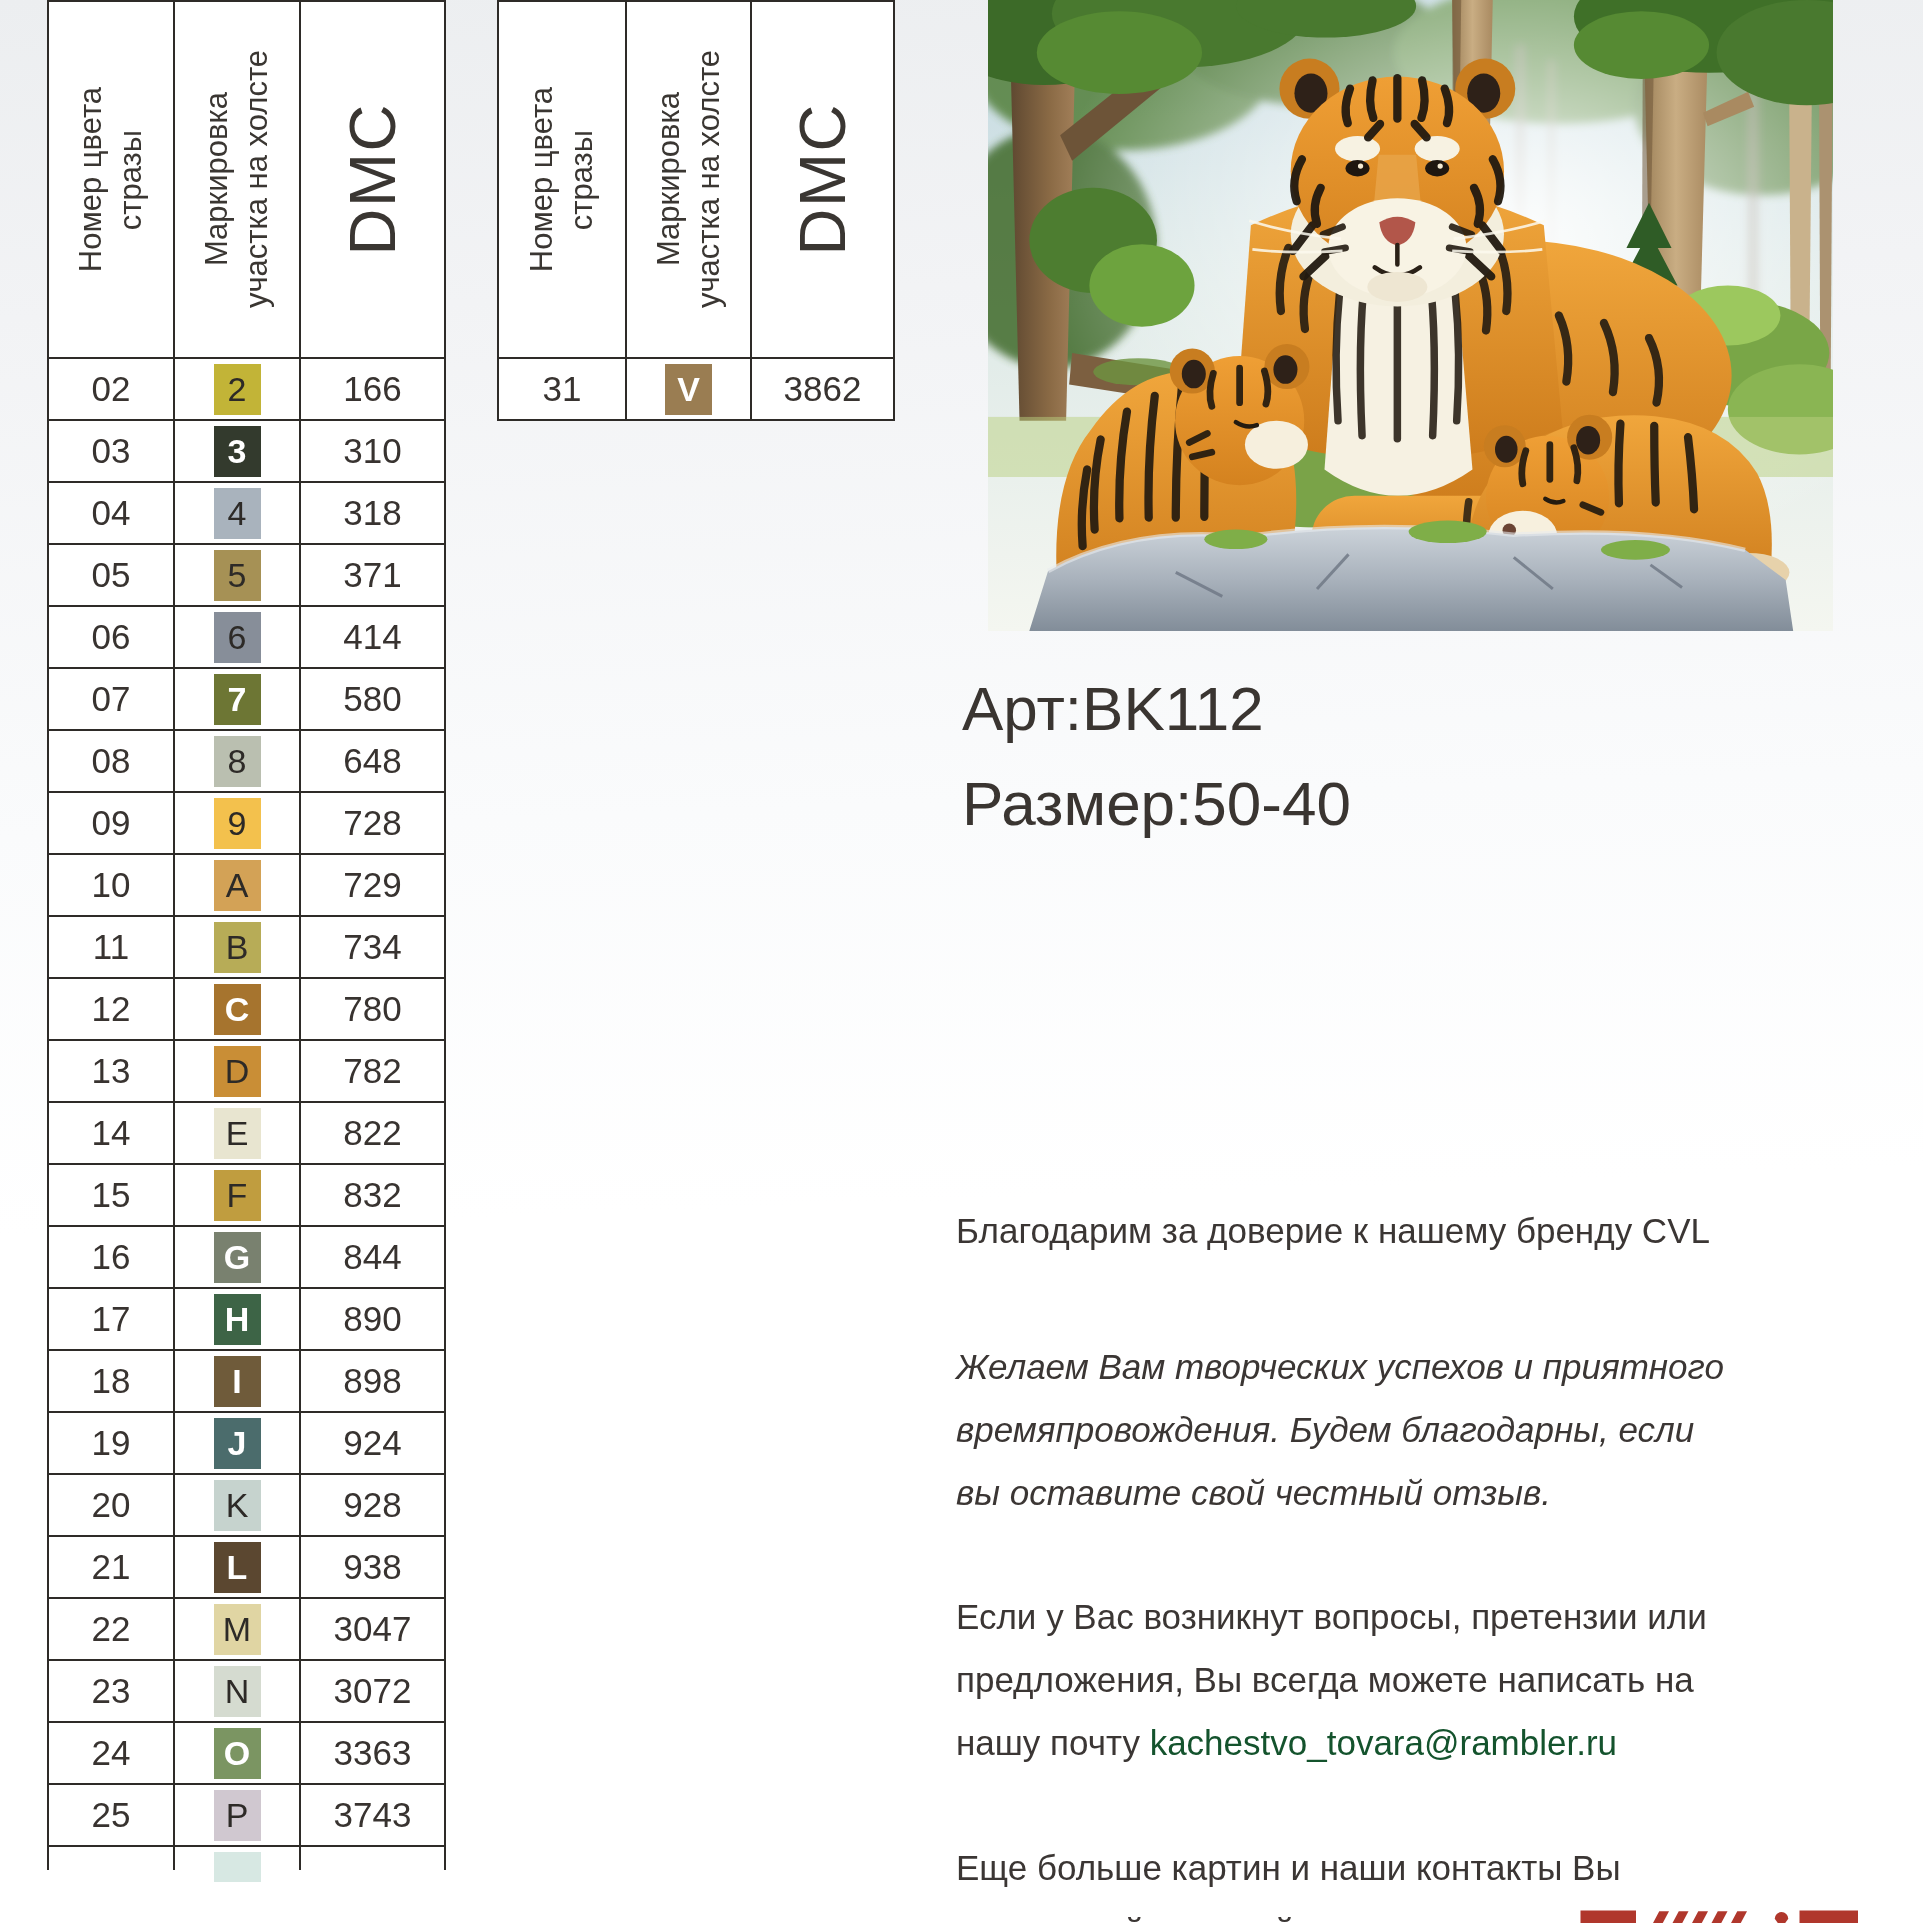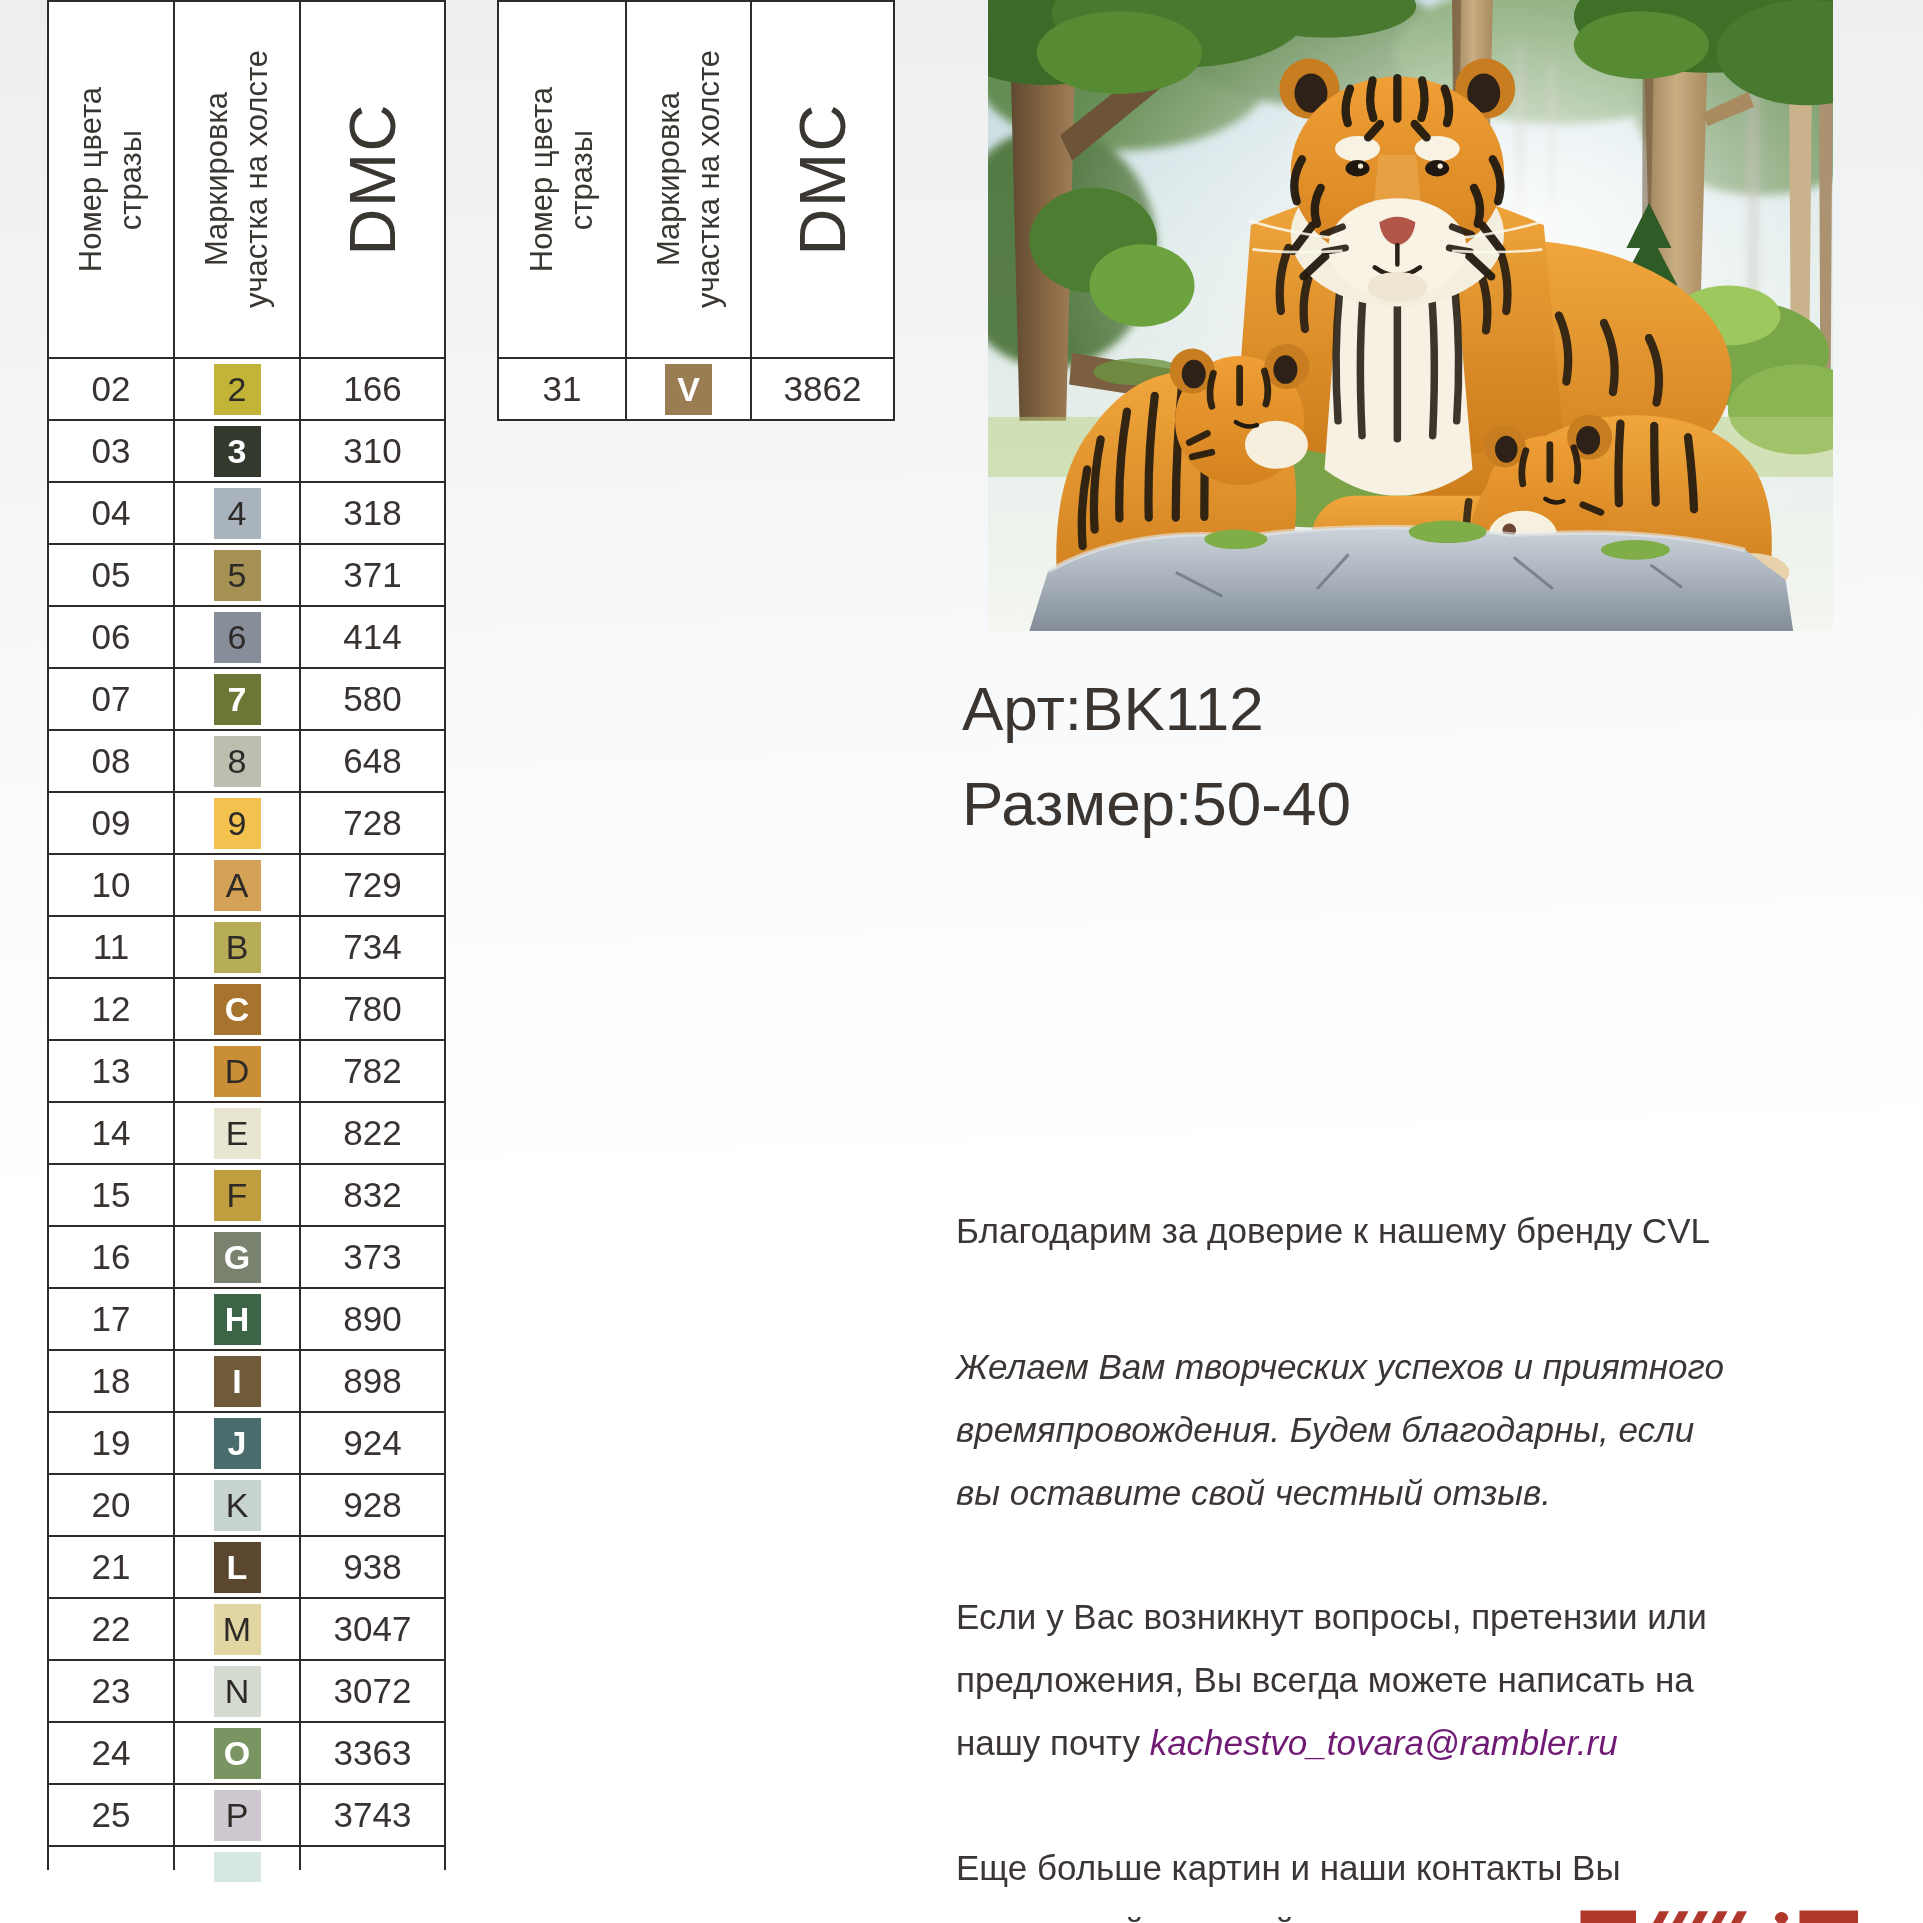--- a/index.html
+++ b/index.html
@@ -182,21 +182,21 @@
           <div class="swatch" data-weight="400" style="background-color: rgb(192, 157, 63); color: rgb(45, 42, 39);">F</div>
         </div>
         <div class="cell c3">832</div>
       </div>
 
       <div class="trow">
         <div class="cell c1">16</div>
         <div class="cell c2">
           <div class="swatch" data-weight="700" style="background-color: rgb(121, 129, 111); color: rgb(255, 255, 255);">G</div>
         </div>
-        <div class="cell c3">373</div>
+        <div class="cell c3">844</div>
       </div>
 
       <div class="trow">
         <div class="cell c1">17</div>
         <div class="cell c2">
           <div class="swatch" data-weight="700" style="background-color: rgb(61, 100, 70); color: rgb(255, 255, 255);">H</div>
         </div>
         <div class="cell c3">890</div>
       </div>
 
@@ -528,21 +528,21 @@
 
 <div id="art" class="prod">Арт:BK112</div>
 <div id="size" class="prod">Размер:50-40</div>
 
 <div id="p1" class="para">Благодарим за доверие к нашему бренду CVL</div>
 <div id="p2" class="para">Желаем Вам творческих успехов и приятного
 времяпровождения. Будем благодарны, если
 вы оставите свой честный отзыв.</div>
 <div id="p3" class="para"><span>Если у Вас возникнут вопросы, претензии или
 предложения, Вы всегда можете написать на
-нашу почту </span><span id="email" style="color: #701a75; font-style: italic;">kachestvo_tovara@rambler.ru</span></div>
+нашу почту </span><span id="email" style="color: #14532d;">kachestvo_tovara@rambler.ru</span></div>
 <div id="p4" class="para">Еще больше картин и наши контакты Вы
 можете найти на сайте</div>
 
 <svg id="logo" viewBox="0 0 372 20">
   <g fill="#b0372c">
     <rect x="0" y="2" width="74" height="18"></rect>
     <path d="M96,20 l9,-17 h13 l-9,17 Z"></path>
     <path d="M122,20 l9,-17 h13 l-9,17 Z"></path>
     <path d="M148,20 l9,-17 h13 l-9,17 Z"></path>
     <path d="M174,20 l9,-17 h13 l-9,17 Z"></path>

